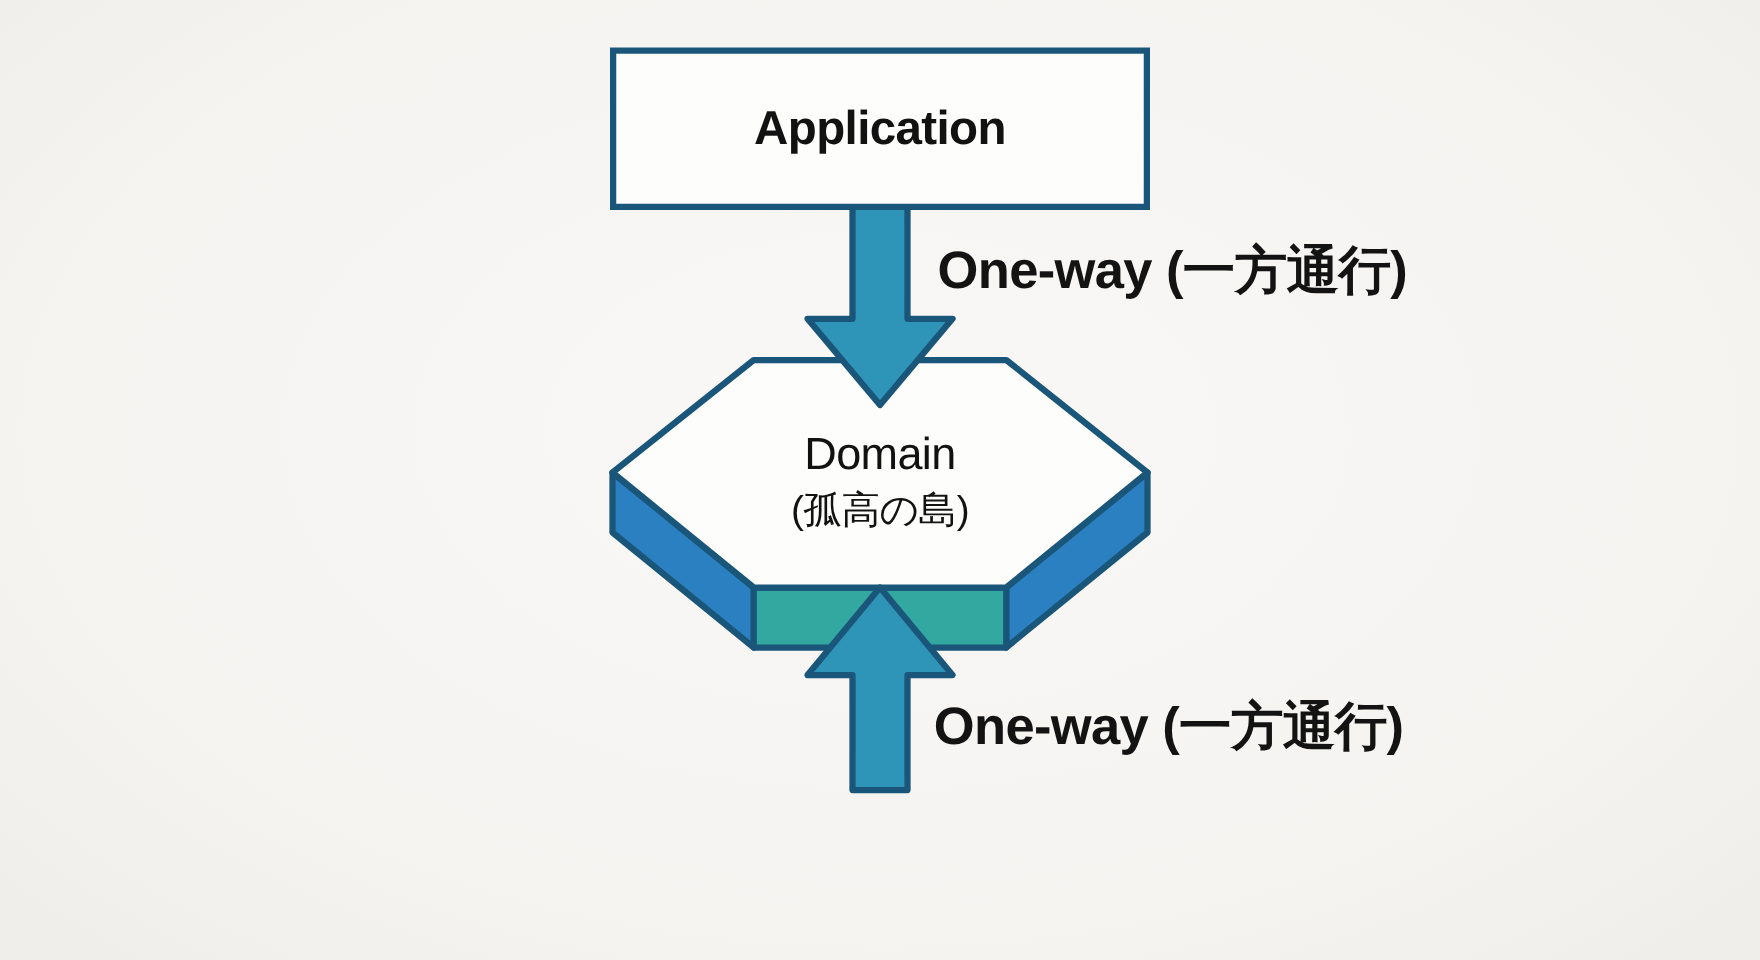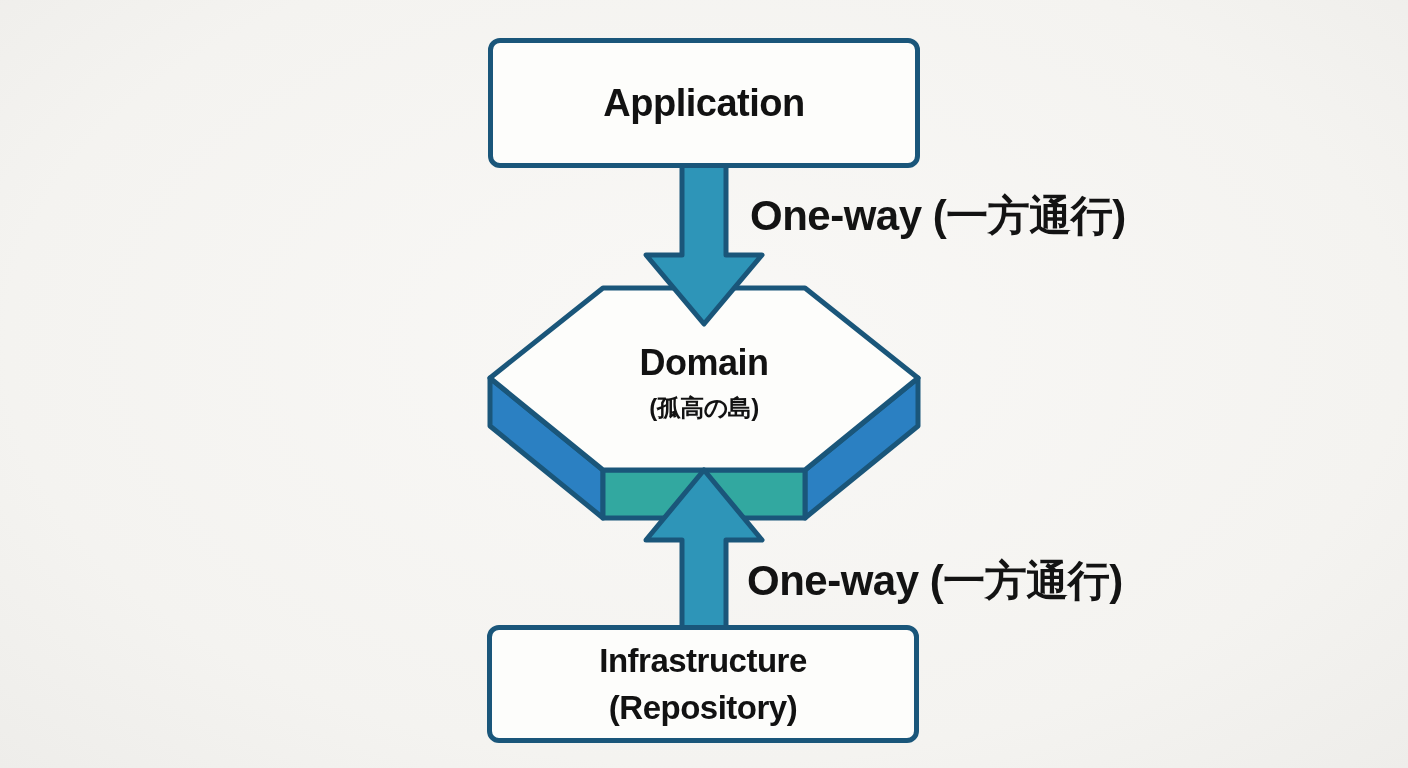--- a/index.html
+++ b/index.html
@@ -16,21 +16,21 @@
   }
   .shapes-svg {
     position: absolute;
     left: 0; top: 0;
     width: 1408px; height: 768px;
   }
   .node-box {
     position: absolute;
     background: #fdfdfb;
     border: 5px solid #1a567a;
-    border-radius: 12px;
+    border-radius: 0;
     display: flex;
     flex-direction: column;
     align-items: center;
     justify-content: center;
     text-align: center;
     color: #121212;
     font-weight: 700;
     letter-spacing: -0.5px;
   }
   .app-box {
@@ -43,25 +43,25 @@
     width: 432px; height: 118px;
     font-size: 33px;
     line-height: 47px;
   }
   .domain-label {
     position: absolute;
     left: 493px; top: 340px;
     width: 422px;
     text-align: center;
     color: #121212;
-    font-weight: 700;
+    font-weight: 400;
     letter-spacing: -0.5px;
   }
   .domain-title { font-size: 36px; line-height: 45px; }
-  .domain-subtitle { font-size: 24px; line-height: 45px; }
+  .domain-subtitle { font-size: 31px; line-height: 45px; }
   .edge-label {
     position: absolute;
     color: #131313;
     font-weight: 700;
     font-size: 42px;
     line-height: 37px;
     letter-spacing: -0.5px;
     white-space: nowrap;
   }
   .edge-label-top { left: 750px; top: 197px; }
@@ -91,22 +91,18 @@
 
   <div class="node-box app-box">
     <span>Application</span>
   </div>
 
   <div class="domain-label">
     <div class="domain-title">Domain</div>
     <div class="domain-subtitle">(孤高の島)</div>
   </div>
 
-  <div class="node-box infra-box">
-    <span>Infrastructure</span>
-    <span>(Repository)</span>
-  </div>
 
   <div class="edge-label edge-label-top">One-way (一方通行)</div>
 
   <div class="edge-label edge-label-bottom">One-way (一方通行)</div>
 
 </div>
 
 </body></html>

